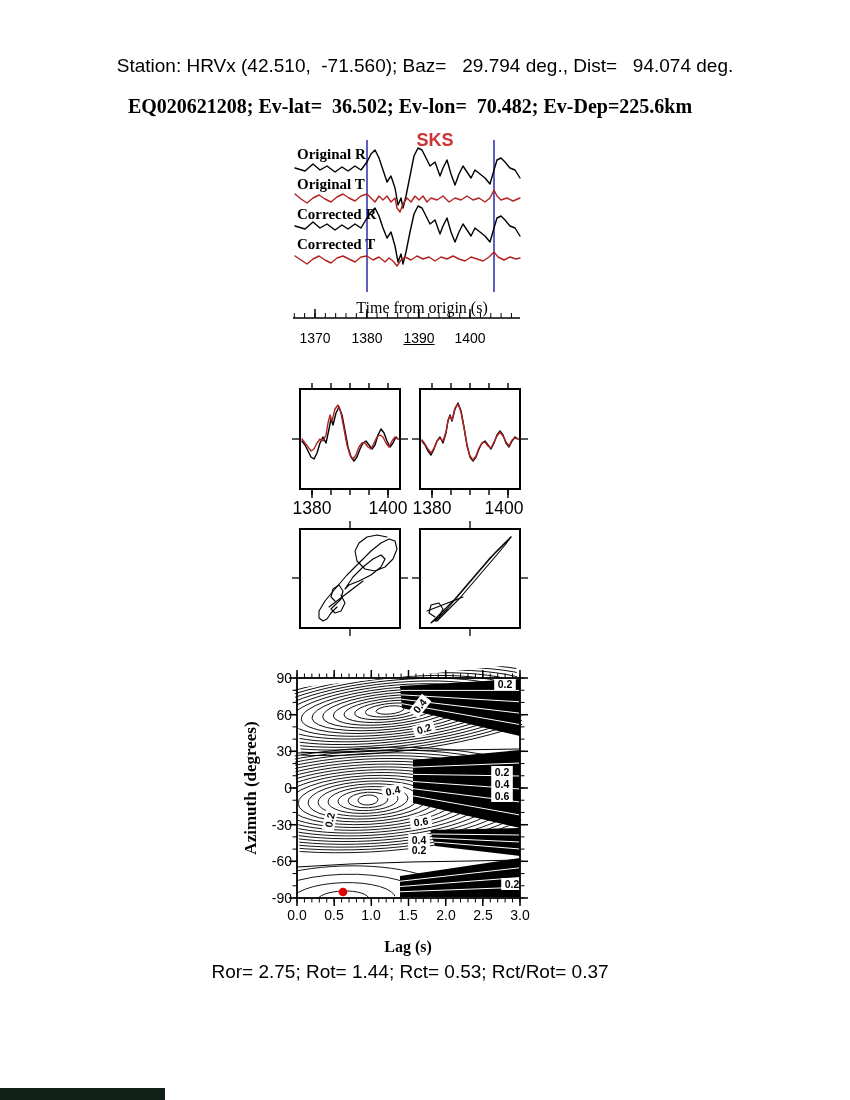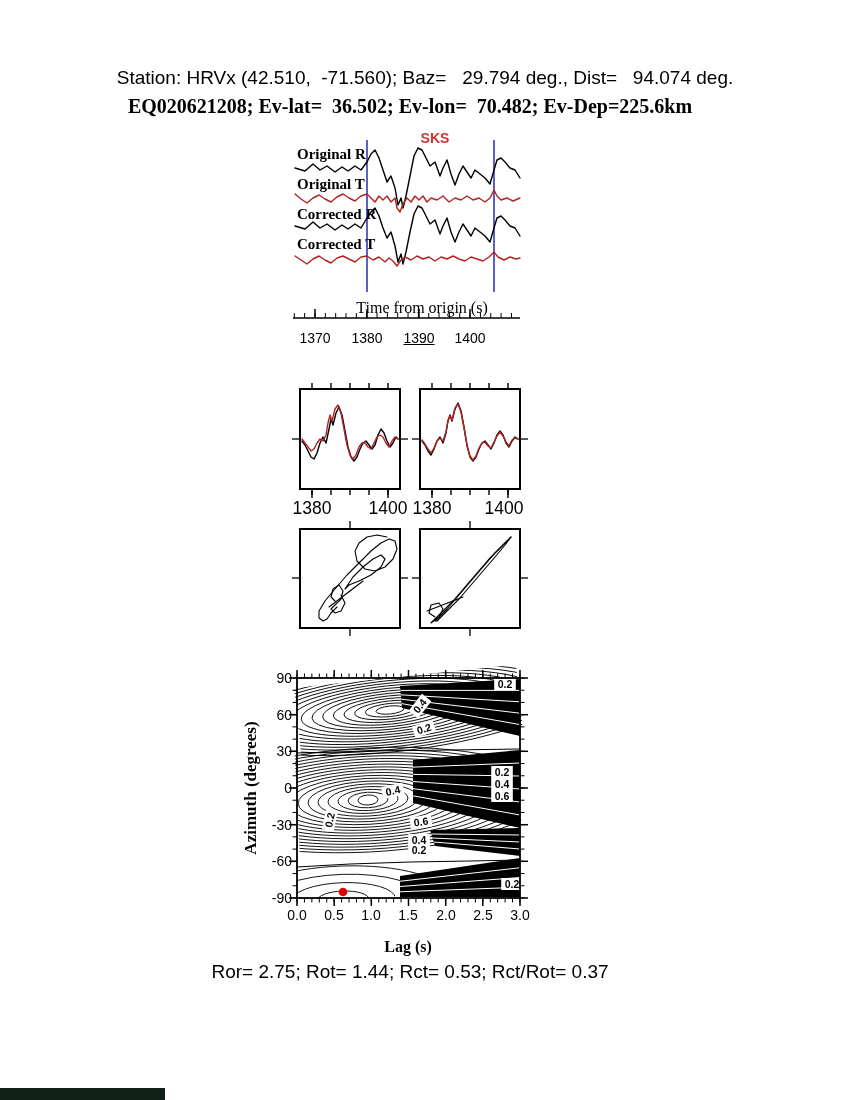--- a/index.html
+++ b/index.html
@@ -5,36 +5,36 @@
   html,body{margin:0;padding:0;background:#fff;}
   #canvas{position:relative;width:850px;height:1100px;background:#fff;overflow:hidden;
           font-family:"Liberation Sans",sans-serif;color:#000;}
   .abs{position:absolute;white-space:pre;}
   .cx{transform:translateX(-50%);}
   .serifb{font-family:"Liberation Serif",serif;font-weight:bold;}
   .tick{font-size:14px;}
   svg{position:absolute;overflow:visible;}
   #station-line{font-size:19px;}
   #event-line{font-size:20px;}
-  #sks{font-size:14px;font-weight:bold;}
+  #sks{font-size:18px;font-weight:bold;}
   .tracelab{font-size:15px;}
   #time-title{font-size:16px;}
   #contour-title{font-size:15.5px;}
   #az-label{font-size:17px;transform:translate(-50%,-50%) rotate(-90deg);}
   #lag-label{font-size:16px;}
   #stats-line{font-size:19px;}
   .ytick{width:52px;text-align:right;transform:translateY(-50%);}
   #corner-bar{background:#0f2019;}
 </style>
 </head>
 <body>
 
 <div id="canvas">
 
-  <div class="abs cx" id="station-line" style="left:425px;top:67px;">Station: HRVx (42.510,  -71.560); Baz=   29.794 deg., Dist=   94.074 deg.</div>
+  <div class="abs cx" id="station-line" style="left:425px;top:55px;">Station: HRVx (42.510,  -71.560); Baz=   29.794 deg., Dist=   94.074 deg.</div>
   <div class="abs cx serifb" id="event-line" style="left:410px;top:95px;">EQ020621208; Ev-lat=  36.502; Ev-lon=  70.482; Ev-Dep=225.6km</div>
 
   <div class="abs cx" id="sks" style="left:435px;top:130px;color:#cf3333;">SKS</div>
 
   <div class="abs serifb tracelab" style="left:297px;top:146px;">Original R</div>
   <div class="abs serifb tracelab" style="left:297px;top:176px;">Original T</div>
   <div class="abs serifb tracelab" style="left:297px;top:206px;">Corrected R</div>
   <div class="abs serifb tracelab" style="left:297px;top:236px;">Corrected T</div>
 
   <svg style="left:285px;top:126px;width:250px;height:204px;" viewBox="0 0 250 204">

